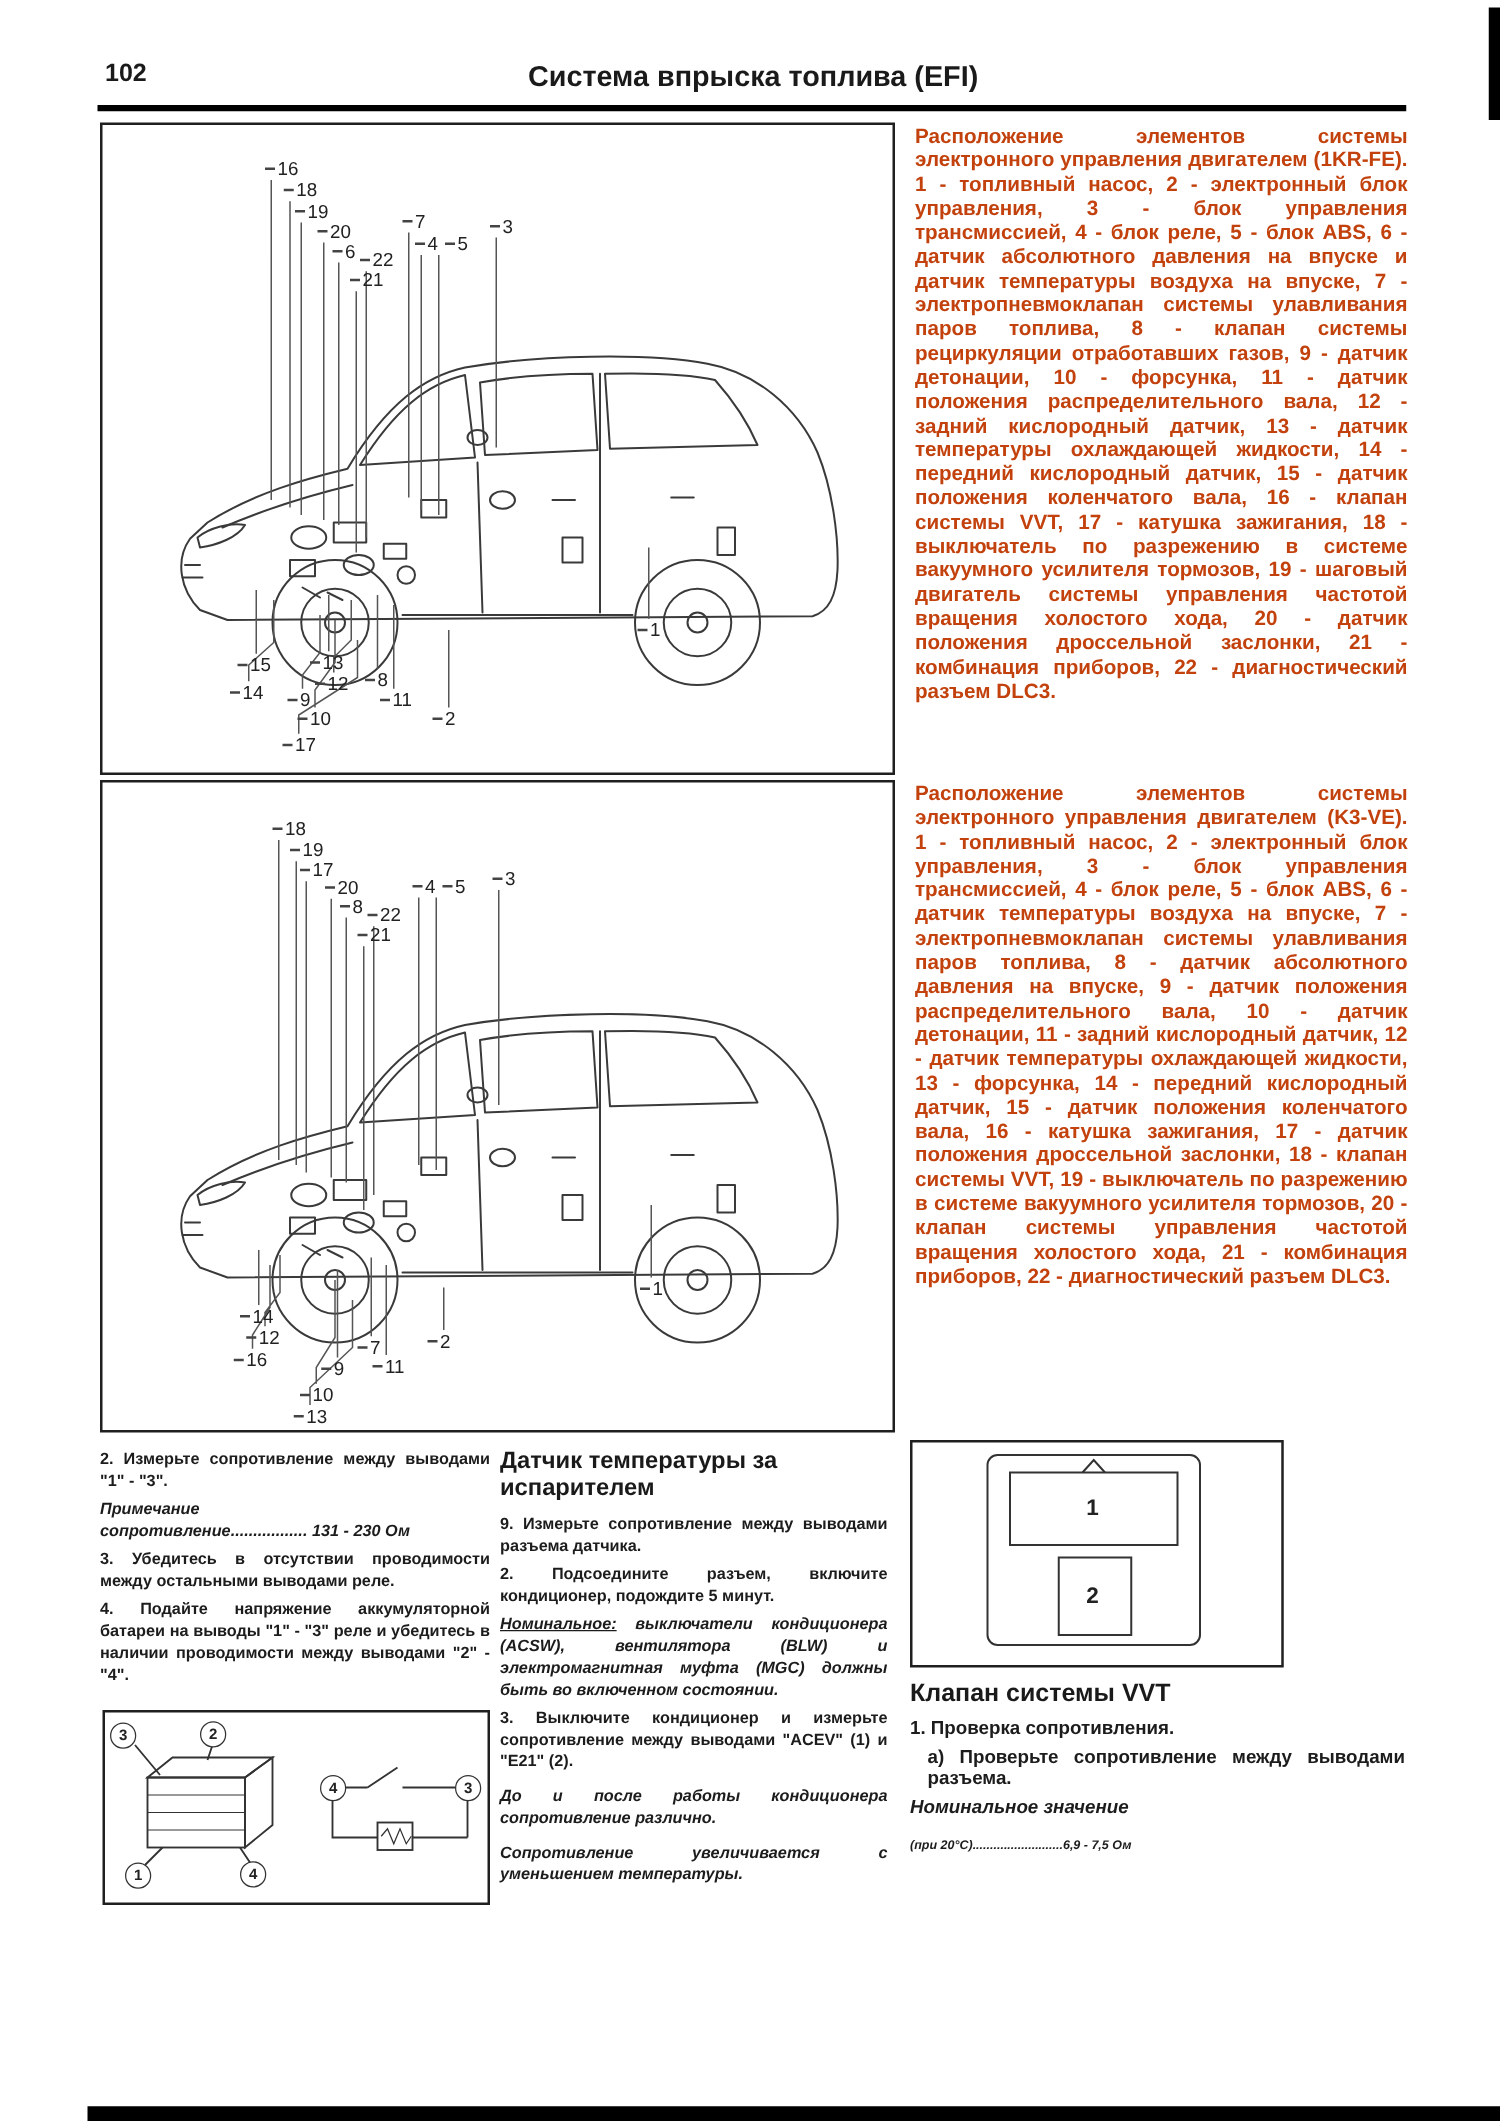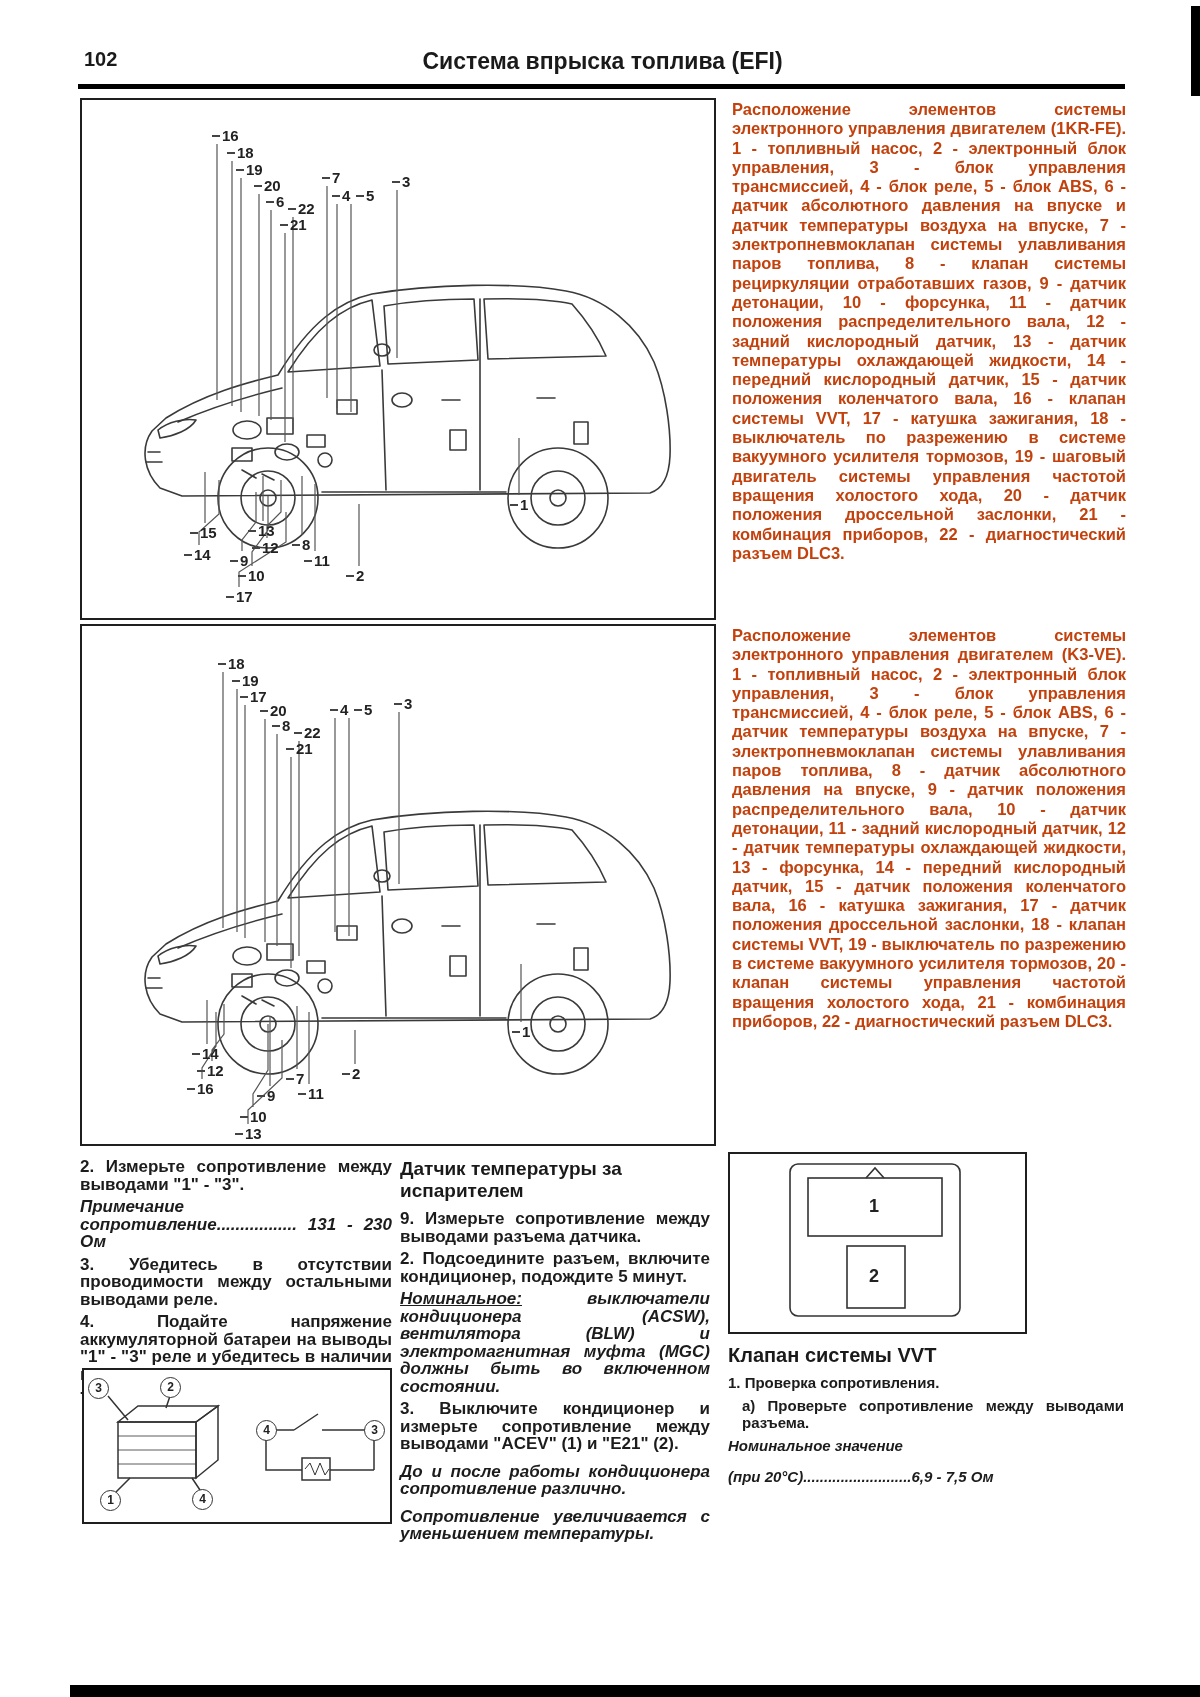--- a/index.html
+++ b/index.html
@@ -10,29 +10,29 @@
   
   .hdr-num{left:84px;top:48px;font-size:20px;font-weight:bold;}
   .hdr-title{left:80px;top:48px;width:1045px;text-align:center;font-size:23px;font-weight:bold;}
   .rule{left:78px;top:84px;width:1047px;height:5px;background:#000;}
   .edge-top-right{left:1191px;top:6px;width:9px;height:90px;background:#000;}
   .edge-bottom{left:70px;top:1685px;width:1130px;height:12px;background:#000;}
 
   
   .dbox{border:2px solid #1f1f1f;background:#fff;}
   .dbox svg{position:absolute;left:0;top:0;}
-  .co{position:absolute;font-weight:bold;font-size:15px;line-height:16px;color:#222;white-space:nowrap;}
+  .co{position:absolute;font-weight:normal;font-size:15px;line-height:16px;color:#222;white-space:nowrap;}
   .co::before{content:"";display:inline-block;width:8px;border-top:2px solid #444;margin:0 2px 4px 0;}
 
   
   .rpara{left:732px;width:394px;font-size:16.5px;line-height:19.3px;font-weight:bold;
          text-align:justify;color:#c2410c;}
 
   
-  .btext{font-size:17px;line-height:17.5px;font-weight:bold;text-align:justify;color:#1c1c1c;margin:0 0 5px 0;}
+  .btext{font-size:13px;line-height:17.5px;font-weight:bold;text-align:justify;color:#1c1c1c;margin:0 0 5px 0;}
   .it{font-style:italic;}
   .colh{font-size:19px;line-height:22px;font-weight:bold;margin:0 0 8px 0;}
   .note-label{text-decoration:underline;}
 
   .figbox{border:2px solid #1f1f1f;background:#fff;}
   .pin{position:absolute;width:19px;height:19px;border:1.8px solid #333;border-radius:50%;
        text-align:center;font-size:12px;line-height:19px;font-weight:bold;color:#222;background:#fff;}
   .dlabel{position:absolute;font-size:18px;font-weight:bold;color:#222;}
 </style>
 </head>
@@ -194,16 +194,16 @@
     </svg>
     <span class="dlabel" style="left:139px;top:42px;">1</span>
     <span class="dlabel" style="left:139px;top:112px;">2</span>
   </div>
 
   <div class="abs" style="left:728px;top:1344px;width:396px;">
     <h3 class="colh" style="font-size:20px;">Клапан системы VVT</h3>
     <p class="btext" style="font-size:15px;">1. Проверка сопротивления.</p>
     <p class="btext" style="font-size:15px;padding-left:14px;">а) Проверьте сопротивление между выводами разъема.</p>
     <div class="btext it" style="margin-bottom:14px;font-size:15px;">Номинальное значение</div>
-    <div class="btext it" style="font-size:15px;">(при 20°C)..........................6,9 - 7,5 Ом</div>
+    <div class="btext it" style="font-size:10px;">(при 20°C)..........................6,9 - 7,5 Ом</div>
   </div>
 
 </div>
 
 </body></html>

